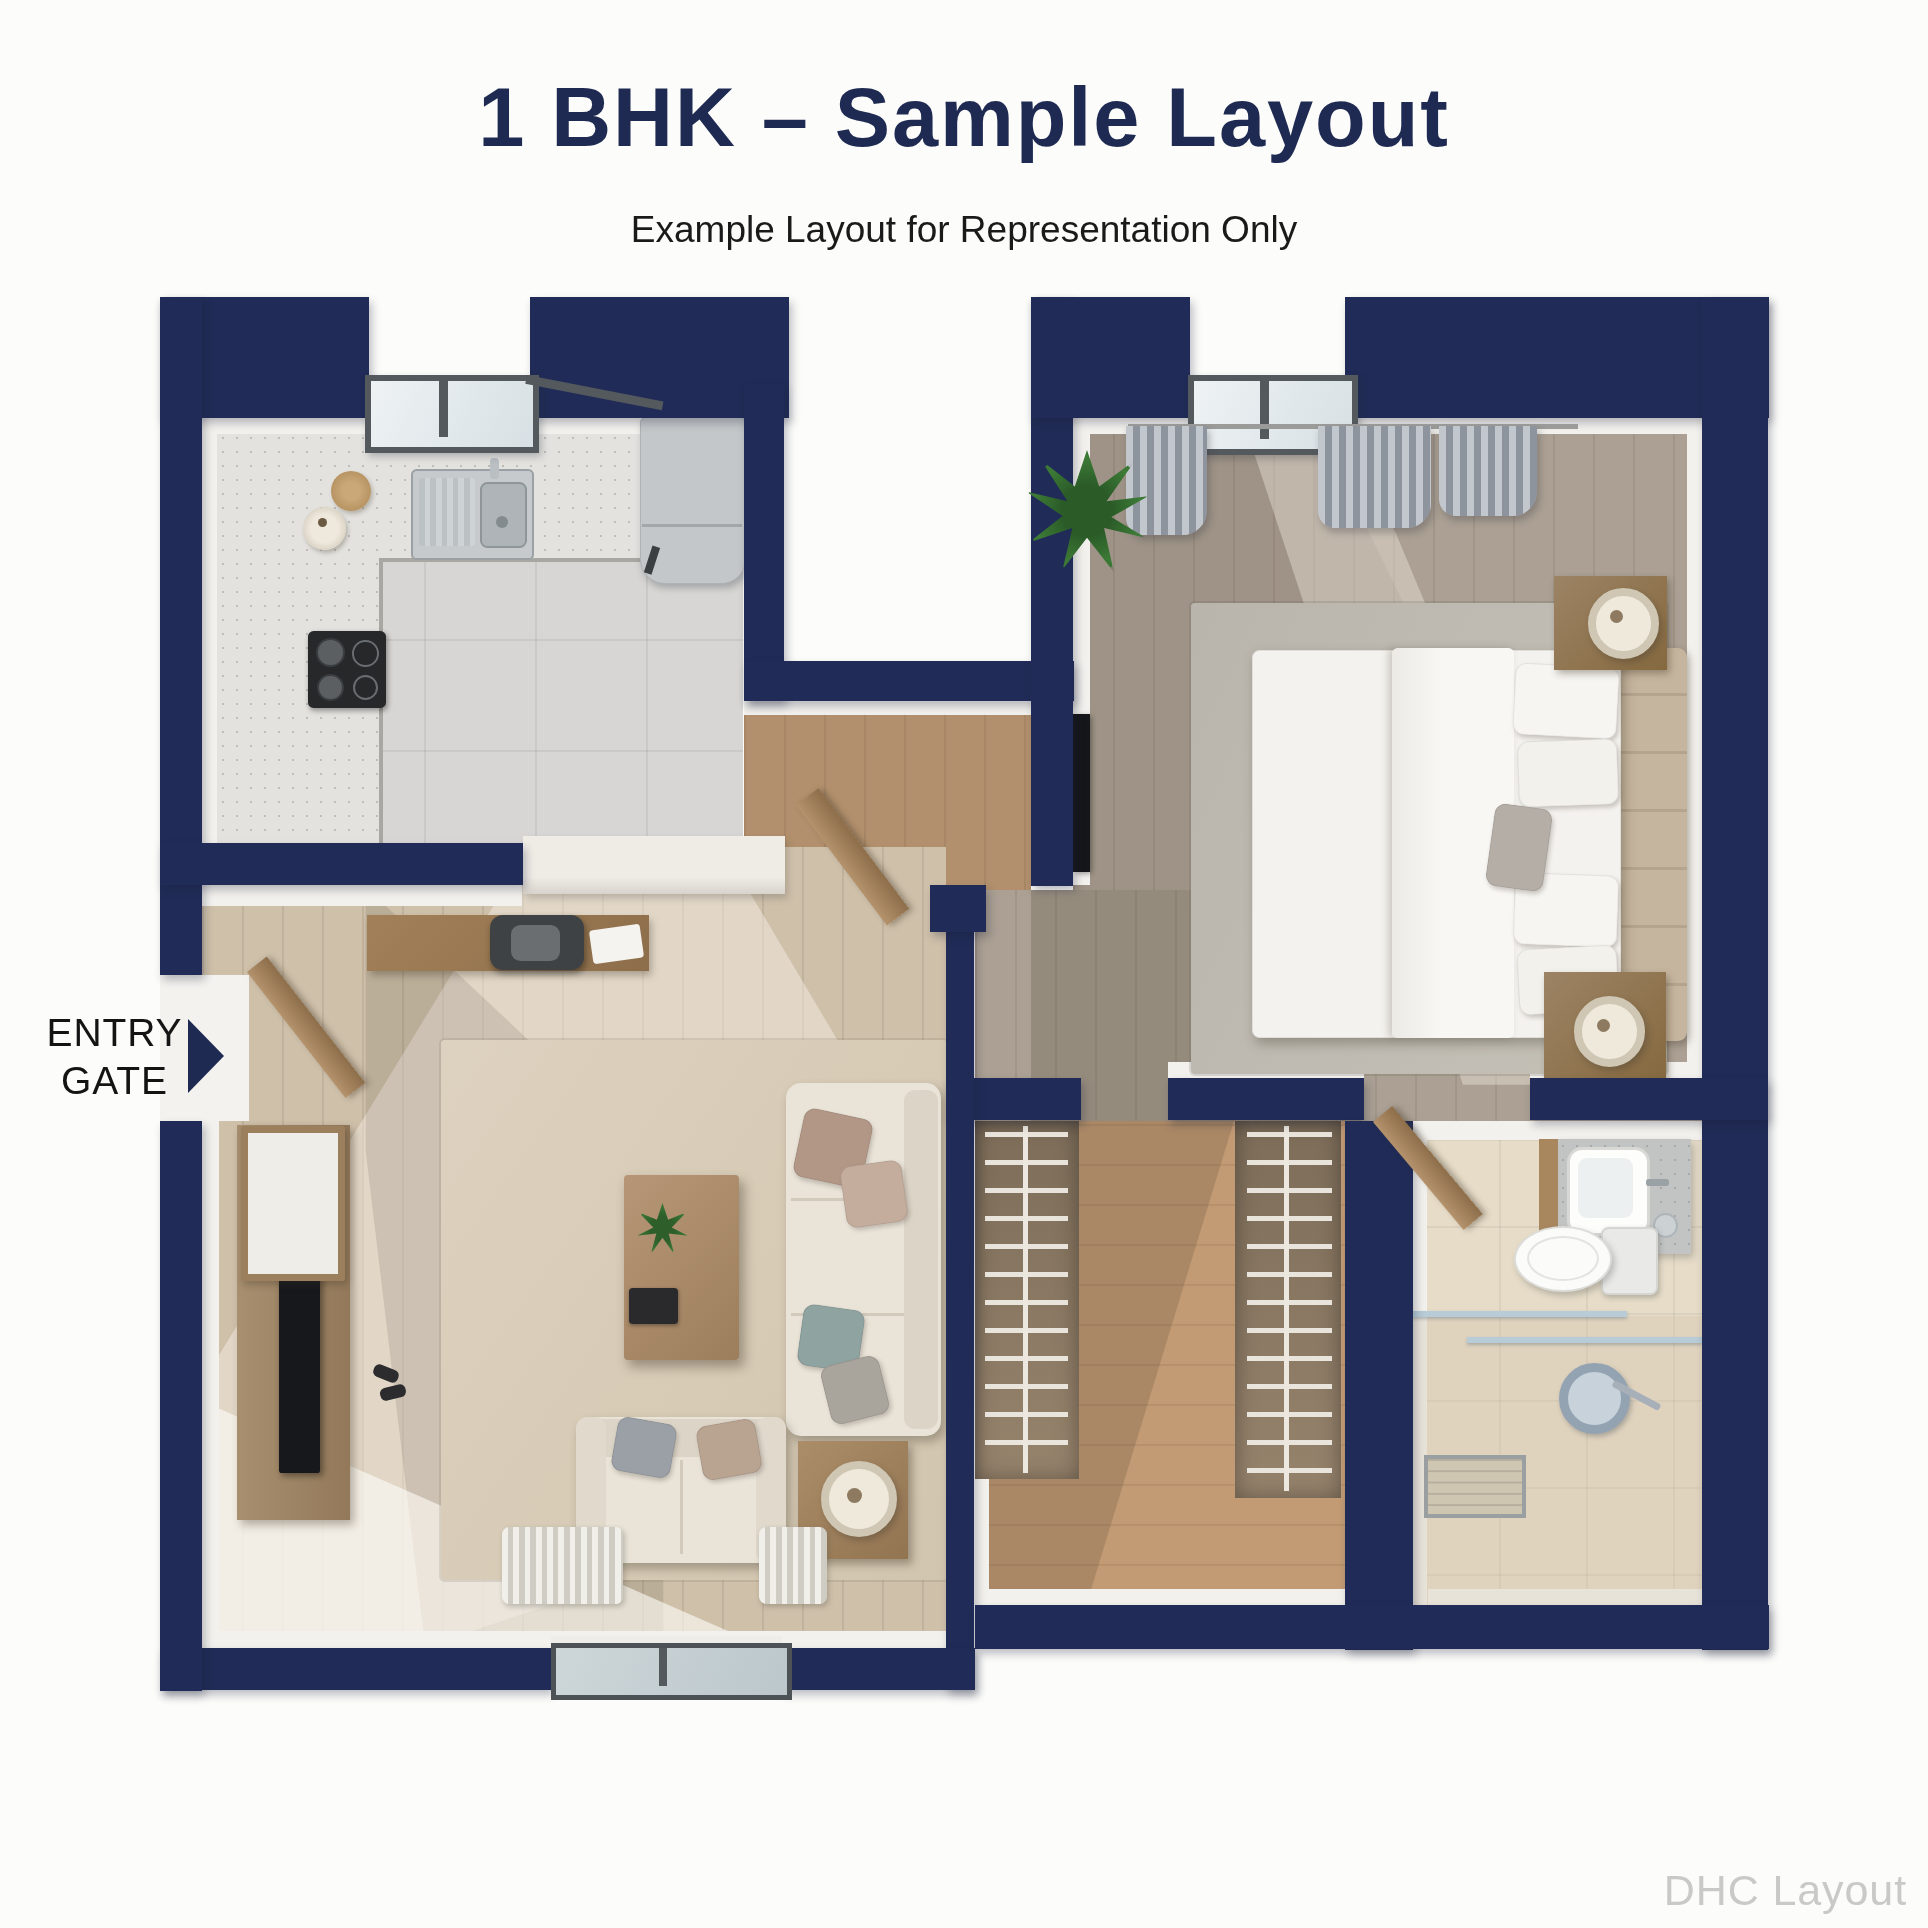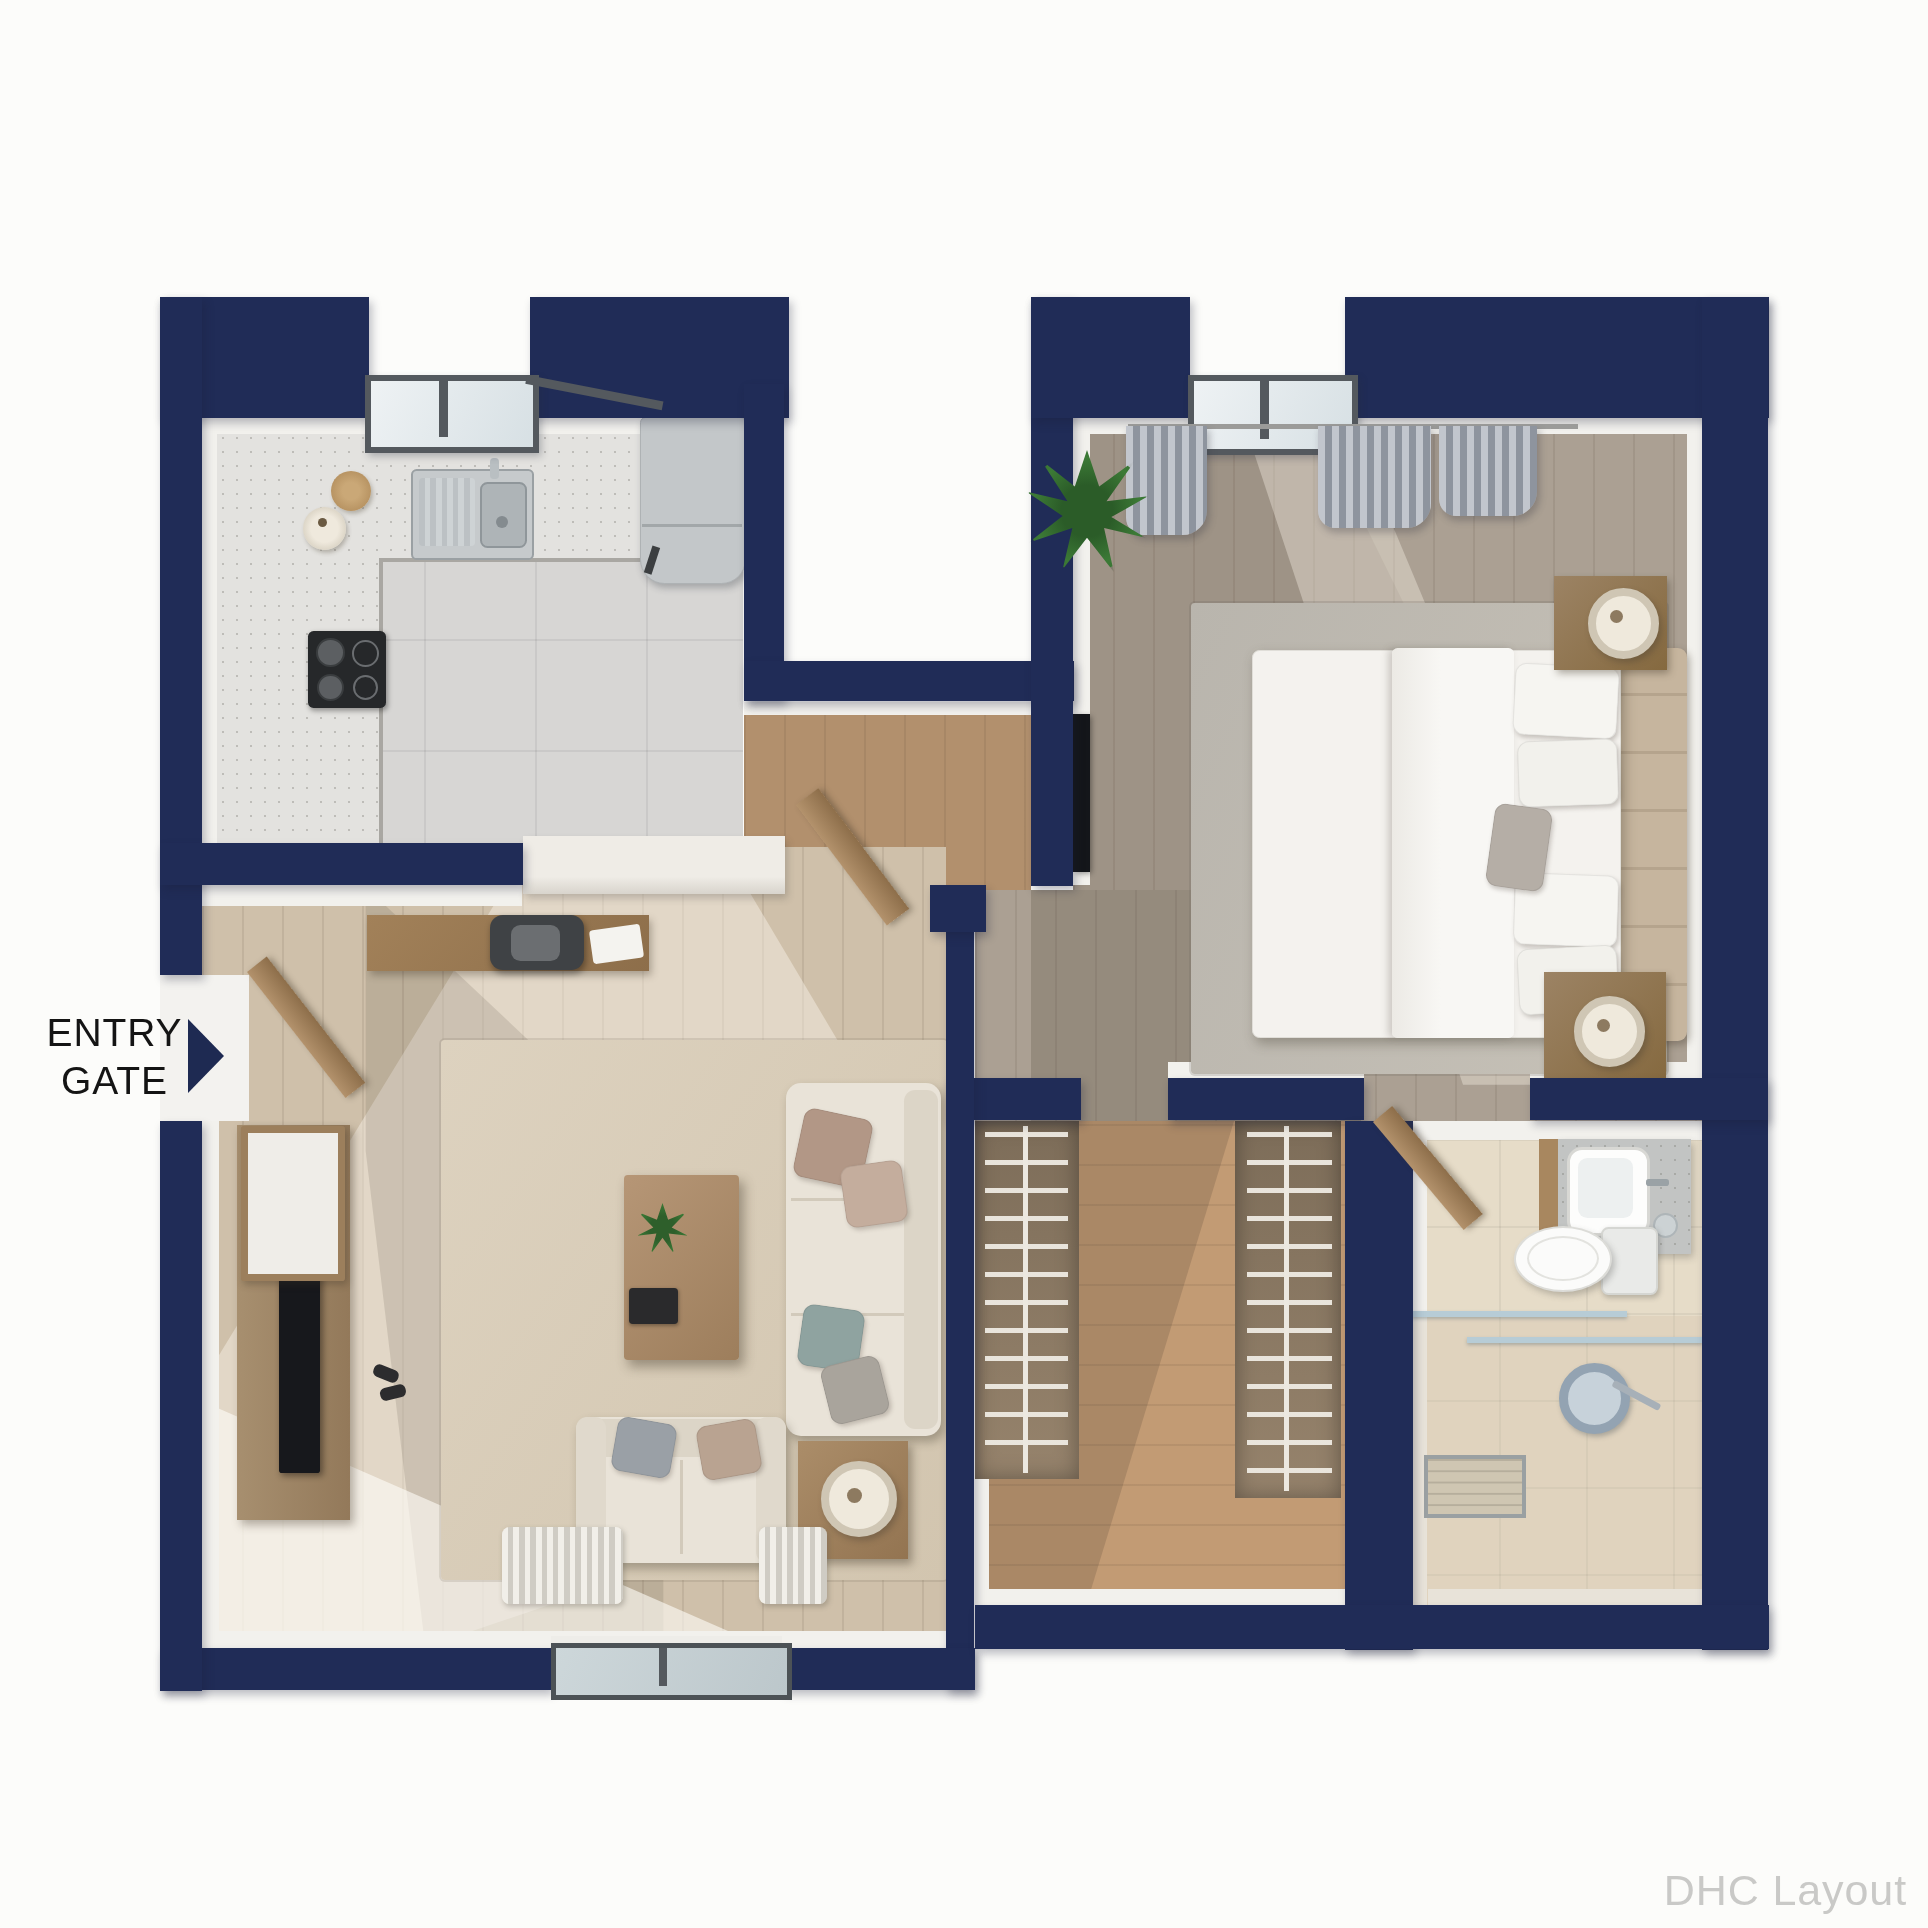--- a/index.html
+++ b/index.html
@@ -30,20 +30,22 @@
          color:#141414;line-height:1.22;letter-spacing:0.9px;}
   #wm{right:21px;bottom:13px;font-size:43px;color:#c9c9c7;letter-spacing:0.9px;}
   .arrow{width:0;height:0;border-top:37px solid transparent;border-bottom:37px solid transparent;
          border-left:36px solid #1e2a52;}
 </style>
 </head>
 <body>
 
 <div id="stage">
 
+  <div id="title" class="a">1 BHK – Sample Layout</div>
+  <div id="subtitle" class="a">Example Layout for Representation Only</div>
 
   <div class="a tile" style="left:202px;top:417px;width:541px;height:430px;background-color:#d7d6d4;"></div>
   <div class="a spk" style="left:202px;top:417px;width:457px;height:143px;background-color:#e3e2df;"></div>
   <div class="a spk" style="left:202px;top:417px;width:179px;height:430px;background-color:#e3e2df;"></div>
   <div class="a" style="left:379px;top:558px;width:282px;height:3.8px;background:#a9a7a2;"></div>
   <div class="a" style="left:379px;top:558px;width:3.8px;height:289px;background:#a9a7a2;"></div>
 
   <div class="a pv" style="left:744px;top:702px;width:287px;height:188px;background-color:#b2906d;"></div>
   <div class="a pv" style="left:202px;top:847px;width:744px;height:800px;background-color:#cfc0aa;"></div>
   <div class="a pv" style="left:1073px;top:417px;width:629px;height:473px;background-color:#aba093;"></div>

